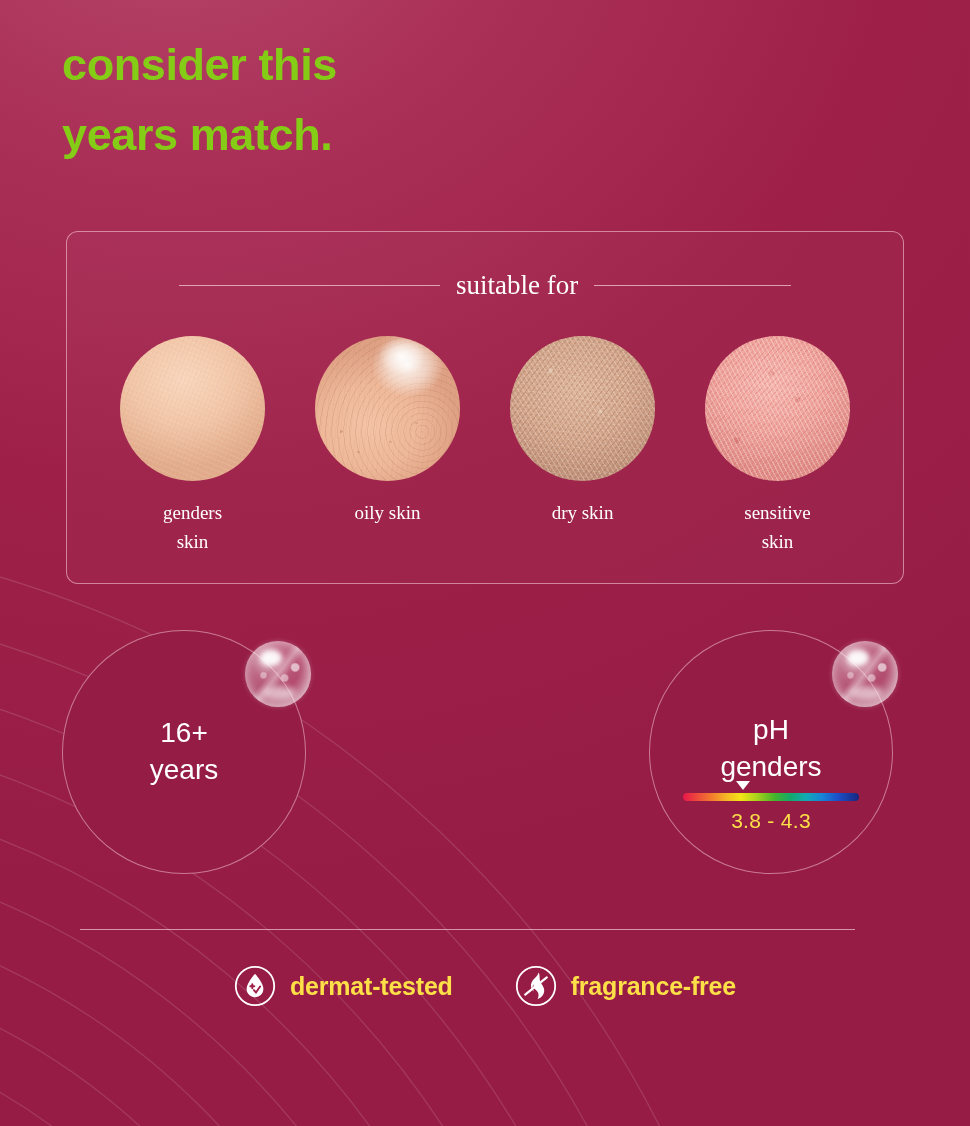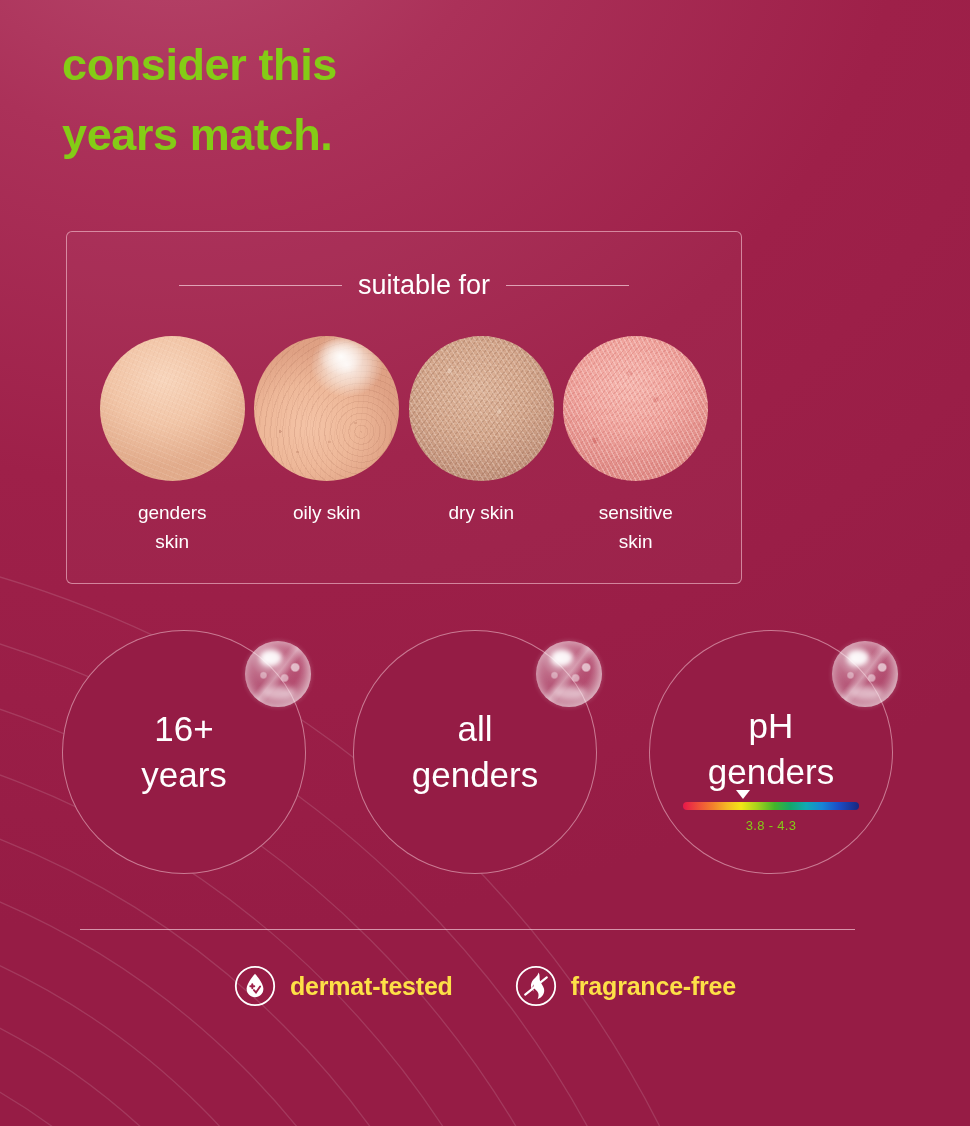--- a/index.html
+++ b/index.html
@@ -38,24 +38,25 @@
     font-size:45px;
     line-height:1.55;
     letter-spacing:-0.4px;
   }
   #heading .hl { display:block; white-space:nowrap; }
 
   
   #card {
     position:absolute;
     left:66px; top:231px;
-    width:676px; height:353px;
+    width:838px; height:353px;
     border:1px solid rgba(255,214,224,0.55);
-    border-radius:6px;
+    border-radius:12px;
     background:rgba(255,255,255,0.022);
+    font-family:Liberation Serif, serif;
   }
 
   #card-title-row {
     position:absolute;
     left:112px; right:112px; top:40px;
     display:flex; align-items:center;
     gap:16px;
   }
   .rule {
     height:1px;
@@ -172,21 +173,21 @@
     border:1px solid rgba(255,216,226,0.50);
     display:flex; flex-direction:column;
     align-items:center; justify-content:center;
   }
   .feature.f1 { left:0px;   top:2px; }
   .feature.f2 { left:291px; top:2px; }
   .feature.f3 { left:587px; top:2px; }
 
   .feature-label {
     color:#ffffff;
-    font-size:35px;
+    font-size:28px;
     line-height:1.32;
     text-align:center;
     white-space:pre-line;
   }
   .feature.f3 .feature-label { margin-top:-6px; }
 
   
   .bubble {
     position:absolute;
     width:66px; height:66px;
@@ -254,22 +255,22 @@
       #45b52a  52%,
       #13a86a  61%,
       #11a9b4  70%,
       #1784d6  79%,
       #1b4fc9  88%,
       #18267f 100%);
   }
   #ph-value {
     margin-top:8px;
     text-align:center;
-    color:#84cc16;
-    font-size:13px;
+    color:#fde047;
+    font-size:21px;
     letter-spacing:0.3px;
   }
 
   
   #footer-rule {
     position:absolute;
     left:80px; top:929px;
     width:775px; height:1px;
     background:rgba(255,228,236,0.60);
   }
@@ -373,27 +374,20 @@
 <section id="features">
 
   <div class="feature f1">
     <div class="feature-label">16+
 years</div>
     <div class="bubble">
         <span class="glint"></span>
       </div>
   </div>
 
-  <div class="feature f2">
-    <div class="feature-label">all
-genders</div>
-    <div class="bubble">
-        <span class="glint"></span>
-      </div>
-  </div>
 
   <div class="feature f3">
     <div class="feature-label">pH
 genders</div>
     <div class="bubble">
         <span class="glint"></span>
       </div>
 
     <div id="ph-meter">
       <div id="ph-pointer" style="left: calc(34% - 7px);"></div>

